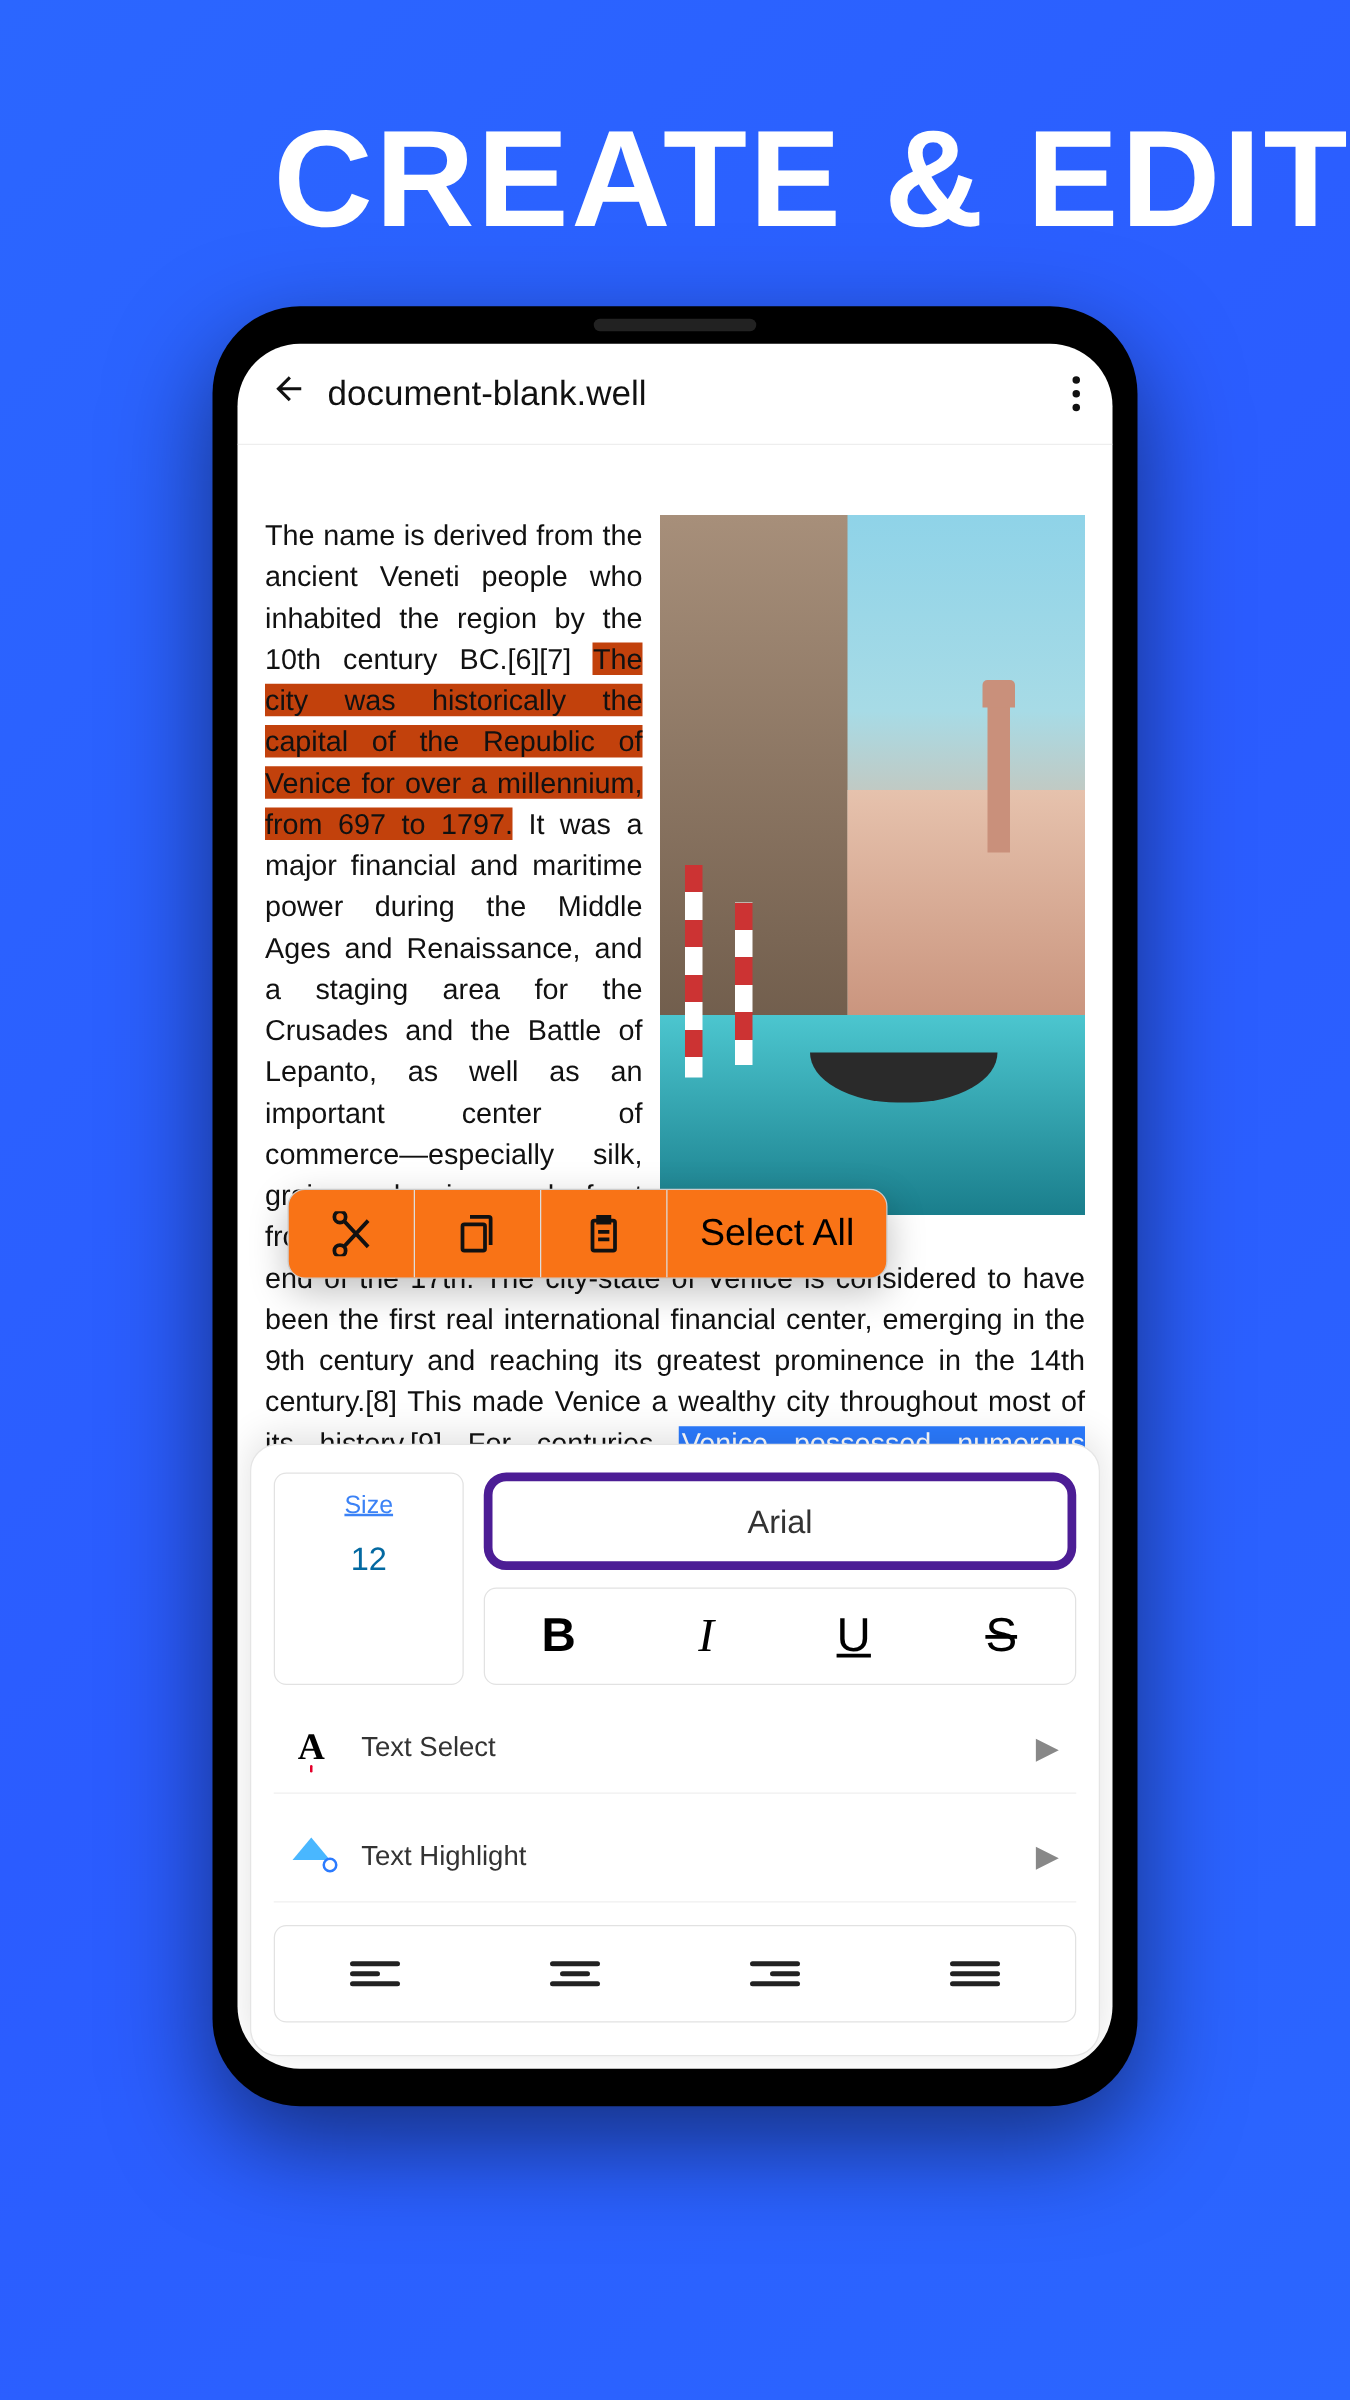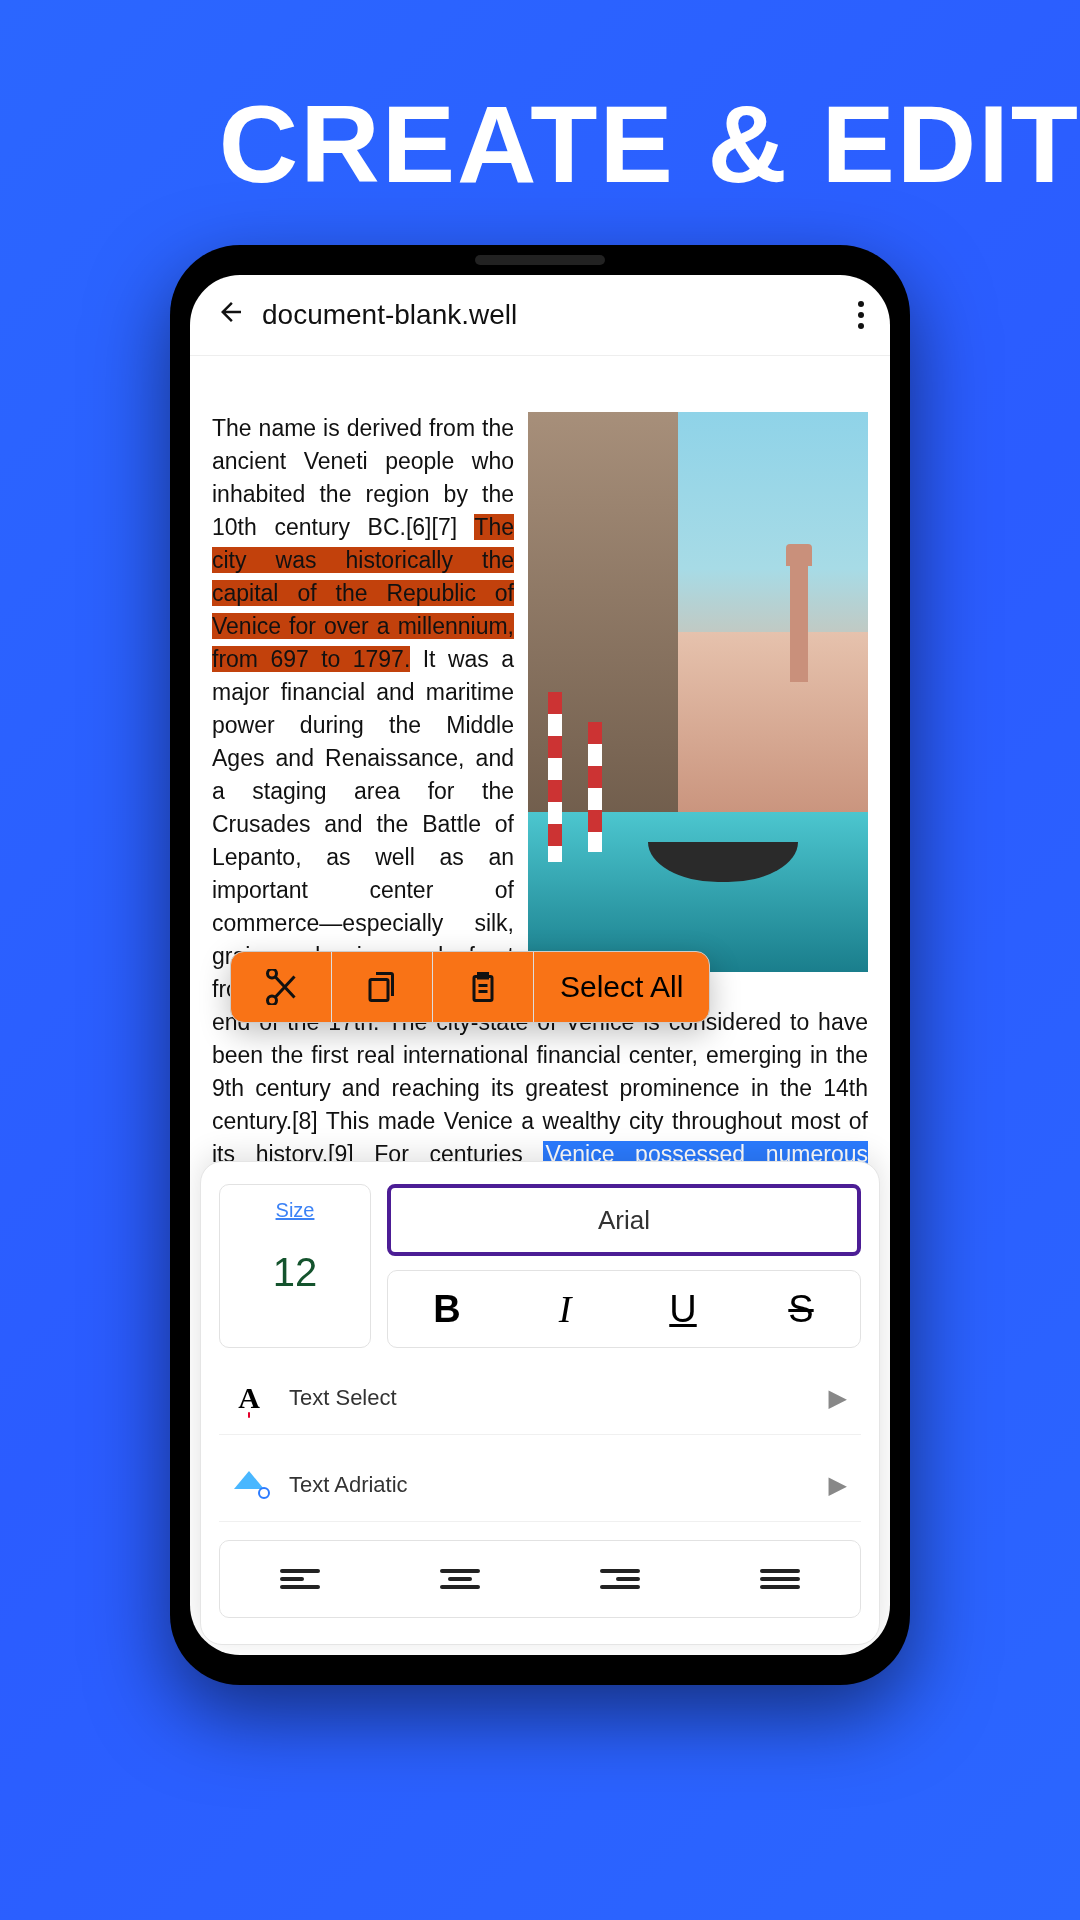--- a/index.html
+++ b/index.html
@@ -94,24 +94,24 @@
     box-shadow:0 -6px 30px rgba(0,0,0,.12);
     padding:22px 18px 26px 18px;
     box-sizing:border-box;
   }
   .fmt-row1{display:flex;gap:16px;}
   .size-box{
     width:150px;border:1px solid #e2e2e2;border-radius:10px;
     text-align:center;padding:14px 0 18px 0;
   }
   .size-box .lbl{font-size:20px;color:#3b82f6;text-decoration:underline;}
-  .size-box .val{font-size:40px;color:#14532d;margin-top:28px;}
+  .size-box .val{font-size:26px;color:#0369a1;margin-top:16px;}
   .font-col{flex:1;display:flex;flex-direction:column;gap:14px;}
   .font-name{
-    border:4px solid #4c1d95;border-radius:8px;height:64px;
+    border:7px solid #4c1d95;border-radius:18px;height:64px;
     display:flex;align-items:center;justify-content:center;font-size:26px;color:#333;
   }
   .style-row{
     border:1px solid #e2e2e2;border-radius:10px;height:76px;
     display:flex;
   }
   .style-btn{flex:1;display:flex;align-items:center;justify-content:center;font-size:38px;cursor:pointer;}
   .b{font-weight:900;}
   .i{font-style:italic;font-family:'Times New Roman',serif;}
   .u{text-decoration:underline;}
@@ -210,21 +210,21 @@
         </div>
       </div>
 
       <div class="opt-row">
         <div class="opt-icon"><span class="tc-icon">A</span></div>
         <div class="opt-label">Text Select</div>
         <div class="chev">▶</div>
       </div>
       <div class="opt-row">
         <div class="opt-icon"><span class="hl-icon"></span></div>
-        <div class="opt-label">Text Adriatic</div>
+        <div class="opt-label">Text Highlight</div>
         <div class="chev">▶</div>
       </div>
 
       <div class="align-row">
         <div class="align-btn">
           <span class="align-glyph">
             <div class="al-line" style="width:100%"></div>
               <div class="al-line" style="width:60%"></div>
               <div class="al-line" style="width:100%"></div>
           </span>

